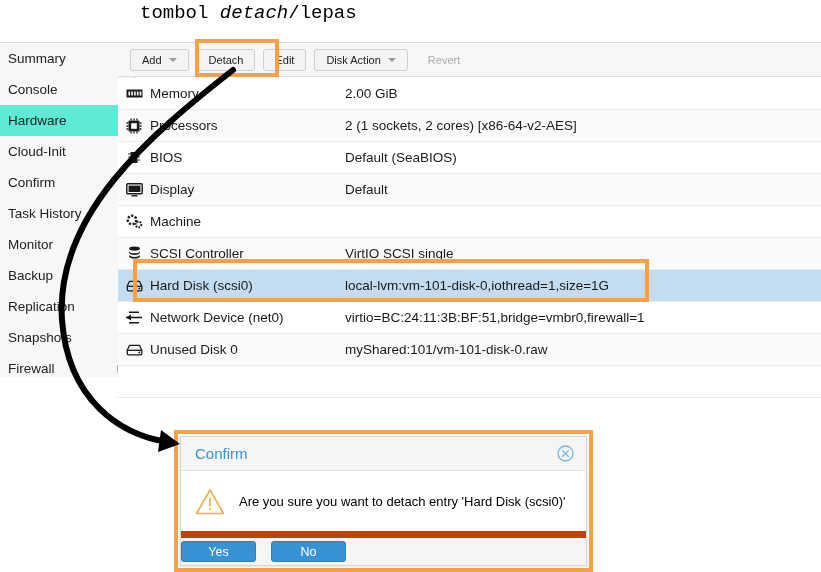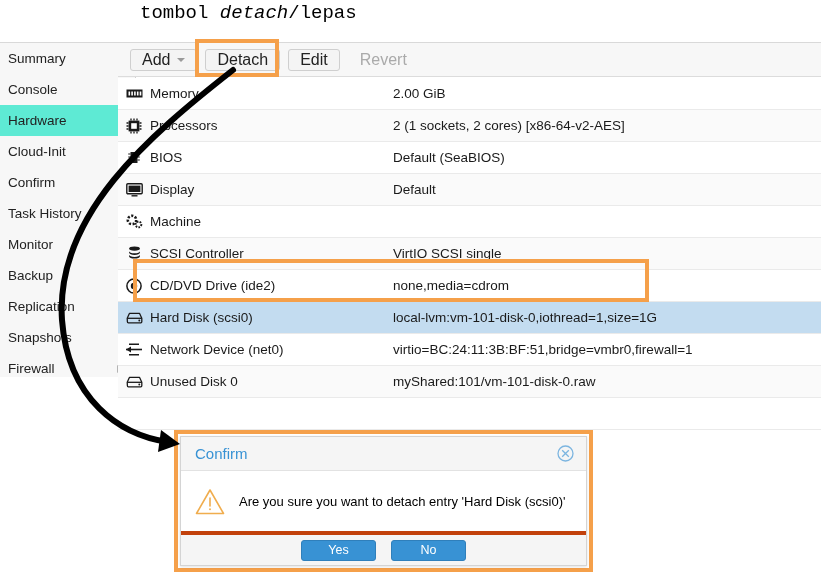--- a/index.html
+++ b/index.html
@@ -81,21 +81,21 @@
     display: flex;
     align-items: center;
     padding-left: 12px;
     gap: 8px;
   }
   .tb-btn {
     height: 22px;
     background: #f4f4f4;
     border: 1px solid #cfcfcf;
     border-radius: 3px;
-    font-size: 16px;
+    font-size: 11px;
     color: #222;
     padding: 0 11px;
     display: flex;
     align-items: center;
     gap: 7px;
     box-sizing: border-box;
     white-space: nowrap;
   }
   .tb-btn.disabled { color: #aaa; border-color: transparent; background: transparent; }
   .caret {
@@ -125,21 +125,21 @@
   .row.selected { background: #c3dcf0; }
   .row.blank { border-bottom: 1px solid #eaeaea; }
   .cell-icon {
     width: 32px;
     display: flex;
     justify-content: center;
     align-items: center;
     flex: none;
   }
   .cell-name { width: 195px; flex: none; }
-  .cell-val { flex: 1; margin-left: 48px; }
+  .cell-val { flex: 1; }
 
   svg.ic { display:block; }
 
   
   .hl {
     position: absolute;
     border: 4px solid #f5a04a;
     box-sizing: border-box;
     pointer-events: none;
   }
@@ -188,24 +188,24 @@
     background: #fff;
   }
   .dlg-msg {
     font-size: 13px;
     color: #000000;
     margin-left: 14px;
   }
   .dlg-foot {
     height: 34px;
     background: #f5f5f5;
-    border-top: 4px solid #c2410c;
-    display: flex;
-    align-items: center;
-    justify-content: center;
+    border-top: 7px solid #c2410c;
+    display: flex;
+    align-items: center;
+    justify-content: flex-start;
     gap: 15px;
     box-sizing: border-box;
   }
   .dlg-btn {
     width: 75px; height: 21px;
     background: #3892d4;
     border: 1px solid #2f7fbb;
     border-radius: 3px;
     color: #fff;
     font-size: 12.5px;
@@ -240,20 +240,24 @@
   <div class="tb-btn">
     <span>Add</span>
     <span class="caret"></span>
   </div>
   <div class="tb-btn">
     <span>Detach</span>
   </div>
   <div class="tb-btn">
     <span>Edit</span>
   </div>
+  <div class="tb-btn">
+    <span>Disk Action</span>
+    <span class="caret"></span>
+  </div>
   <div class="tb-btn disabled">
     <span>Revert</span>
   </div>
 </div>
 
 <div class="table" id="hw-table">
     <div class="row">
       <div class="cell-icon">
         <svg class="ic" width="17" height="13" viewBox="0 0 17 13">
           <rect x="0.5" y="2.5" width="16" height="8" fill="#1a1a1a"></rect>
@@ -319,31 +323,20 @@
         <svg class="ic" width="15" height="15" viewBox="0 0 15 15">
           <g fill="#1a1a1a">
             <ellipse cx="7.5" cy="2.6" rx="5.4" ry="2.1"></ellipse>
             <path d="M2.1,5.2c0,1.2,2.4,2.1,5.4,2.1s5.4-0.9,5.4-2.1v1.6c0,1.2-2.4,2.1-5.4,2.1S2.1,8,2.1,6.8z"></path>
             <path d="M2.1,8.8c0,1.2,2.4,2.1,5.4,2.1s5.4-0.9,5.4-2.1v1.6c0,1.2-2.4,2.1-5.4,2.1s-5.4-0.9-5.4-2.1z"></path>
           </g>
         </svg>
       </div>
       <div class="cell-name">SCSI Controller</div>
       <div class="cell-val">VirtIO SCSI single</div>
-    </div>
-    <div class="row">
-      <div class="cell-icon">
-        <svg class="ic" width="16" height="16" viewBox="0 0 16 16">
-          <circle cx="8" cy="8" r="7.1" fill="none" stroke="#1a1a1a" stroke-width="1.5"></circle>
-          <circle cx="8" cy="8" r="3.2" fill="#1a1a1a"></circle>
-          <circle cx="8" cy="8" r="1.2" fill="#fff"></circle>
-        </svg>
-      </div>
-      <div class="cell-name">CD/DVD Drive (ide2)</div>
-      <div class="cell-val">none,media=cdrom</div>
     </div>
     <div class="row selected">
       <div class="cell-icon">
         <svg class="ic" width="17" height="12" viewBox="0 0 17 12">
           <path d="M1.2,6.2 L3.4,1.4 h10.2 l2.2,4.8 v3.6 a1,1 0 0 1 -1,1 h-12.4 a1,1 0 0 1 -1,-1 z" fill="none" stroke="#1a1a1a" stroke-width="1.3" stroke-linejoin="round"></path>
           <path d="M1.2,6.3h14.6" stroke="#1a1a1a" stroke-width="1.3"></path>
           <circle cx="13.3" cy="8.5" r="0.95" fill="#1a1a1a"></circle>
         </svg>
       </div>
       <div class="cell-name">Hard Disk (scsi0)</div>

